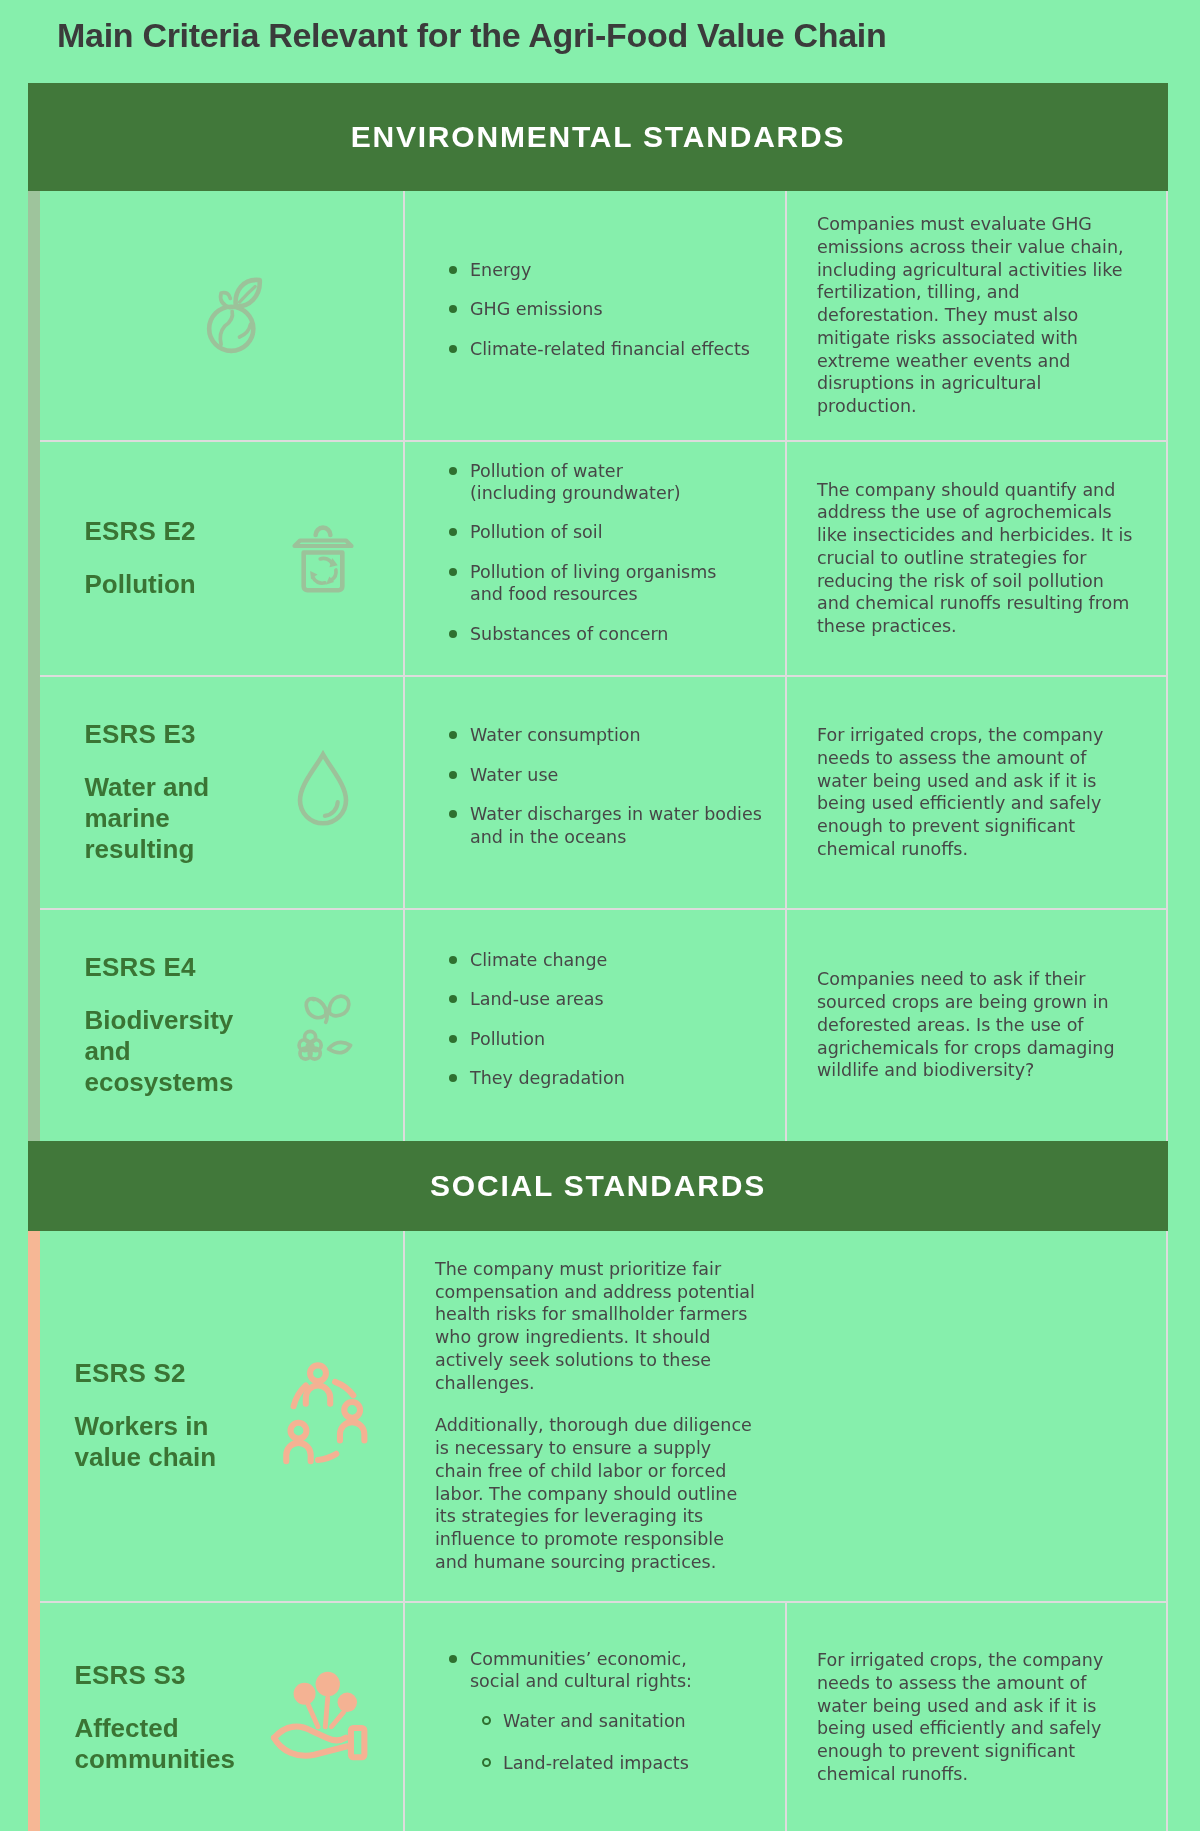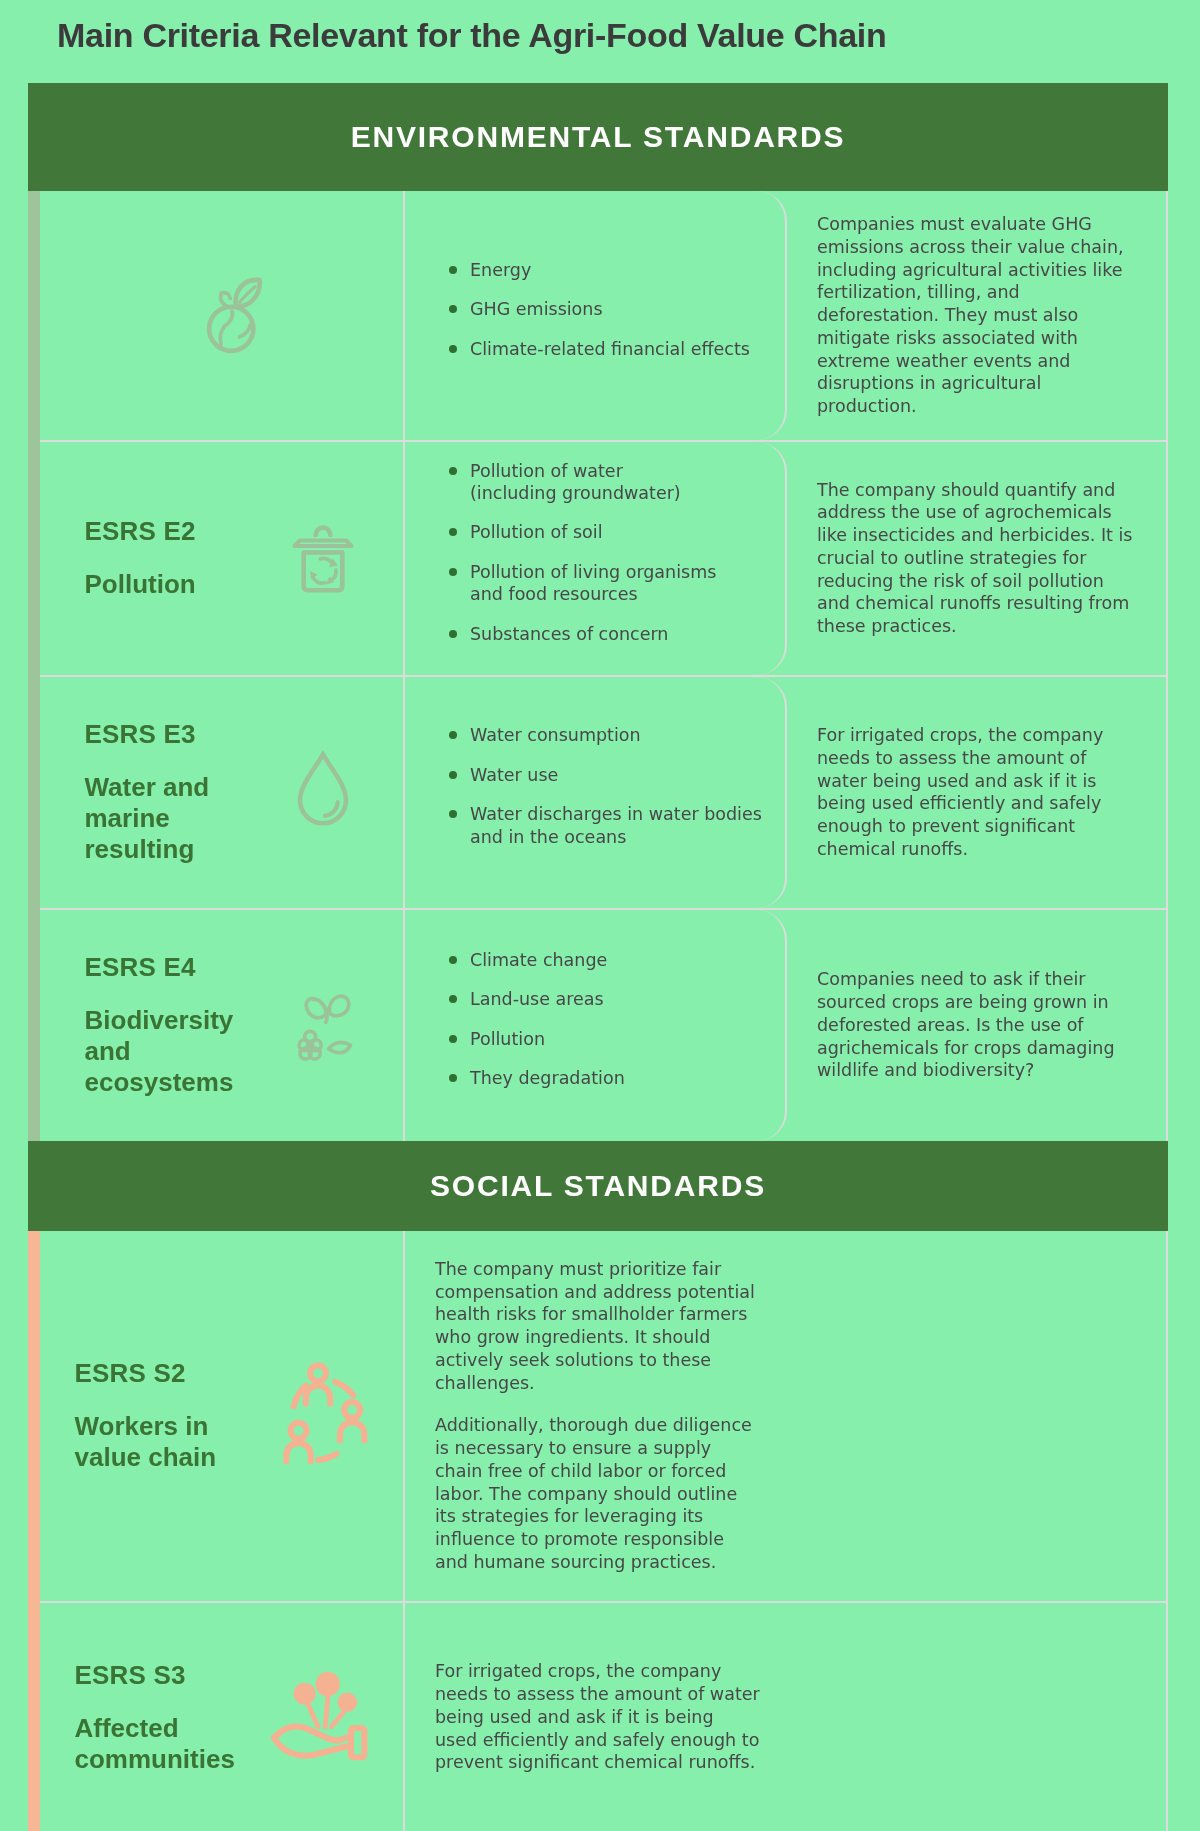--- a/index.html
+++ b/index.html
@@ -45,21 +45,21 @@
     padding:18px 8px 18px 18px;border-right:2px solid var(--border);
   }
   .title-text{width:178px;flex:none}
   .code{font-size:26px;font-weight:bold;color:var(--heading-green);letter-spacing:.2px}
   .name{font-size:26px;font-weight:bold;color:var(--heading-green);line-height:1.2;margin-top:22px}
   .icon{width:92px;height:100px;flex:none;margin-left:14px}
   .icon svg{width:100%;height:100%}
   .icon-lg{width:122px;height:122px;margin-left:4px}
   .cell-topics{
     padding:12px 14px 24px 44px;border-right:2px solid var(--border);
-    gap:17px;font-family:"DejaVu Sans","Liberation Sans",sans-serif;border-radius:30px;
+    gap:17px;font-family:"DejaVu Sans","Liberation Sans",sans-serif;
   }
   .topic-list{list-style:none;display:flex;flex-direction:column;gap:17px}
   .topic-item{display:flex;flex-direction:column;gap:17px}
   .topic-line{display:flex;gap:13px}
   .dot{width:8px;height:8px;border-radius:50%;background:var(--bullet-green);flex:none;margin-top:7px}
   .topic-text{font-size:17.5px;color:var(--body-text);line-height:1.28;white-space:pre-line}
   .sub-list{list-style:none;margin-left:33px;display:flex;flex-direction:column;gap:20px}
   .sub-item{display:flex;gap:12px}
   .ring{width:9px;height:9px;border-radius:50%;border:2.5px solid var(--bullet-green);flex:none;margin-top:6px}
   .cell-desc{
@@ -323,20 +323,41 @@
                       <circle cx="58" cy="23" r="10"></circle>
                       <circle cx="74" cy="38" r="8"></circle>
                     </g>
                     <g fill="none" stroke="currentColor" stroke-width="5" stroke-linecap="round" stroke-linejoin="round">
                       <path d="M14 67 C24 56 35 56 44 61 L57 67 C63 70 68 70 73 67"></path>
                       <path d="M14 67 C20 78 33 84 47 81 L74 74"></path>
                       <rect x="77" y="59" width="11" height="24" rx="2"></rect>
                     </g>
                   </svg></div>
               </div>
+              <div class="cell cell-topics">
+                <ul class="topic-list">
+                  <li class="topic-item">
+                    <div class="topic-line">
+                      <span class="dot"></span>
+                      <span class="topic-text">Communities’ economic,
+social and cultural rights:</span>
+                    </div>
+                    <ul class="sub-list">
+                      <li class="sub-item">
+                        <span class="ring"></span>
+                        <span class="topic-text">Water and sanitation</span>
+                      </li>
+                      <li class="sub-item">
+                        <span class="ring"></span>
+                        <span class="topic-text">Land-related impacts</span>
+                      </li>
+                    </ul>
+                  </li>
+                </ul>
+              </div>
               <div class="cell cell-desc">
                 <p class="desc">For irrigated crops, the company needs to assess the amount of water being used and ask if it is being used efficiently and safely enough to prevent significant chemical runoffs.</p>
               </div>
             </div>
           </div>
         </div>
       </div>
     </div>
 </div>
 

